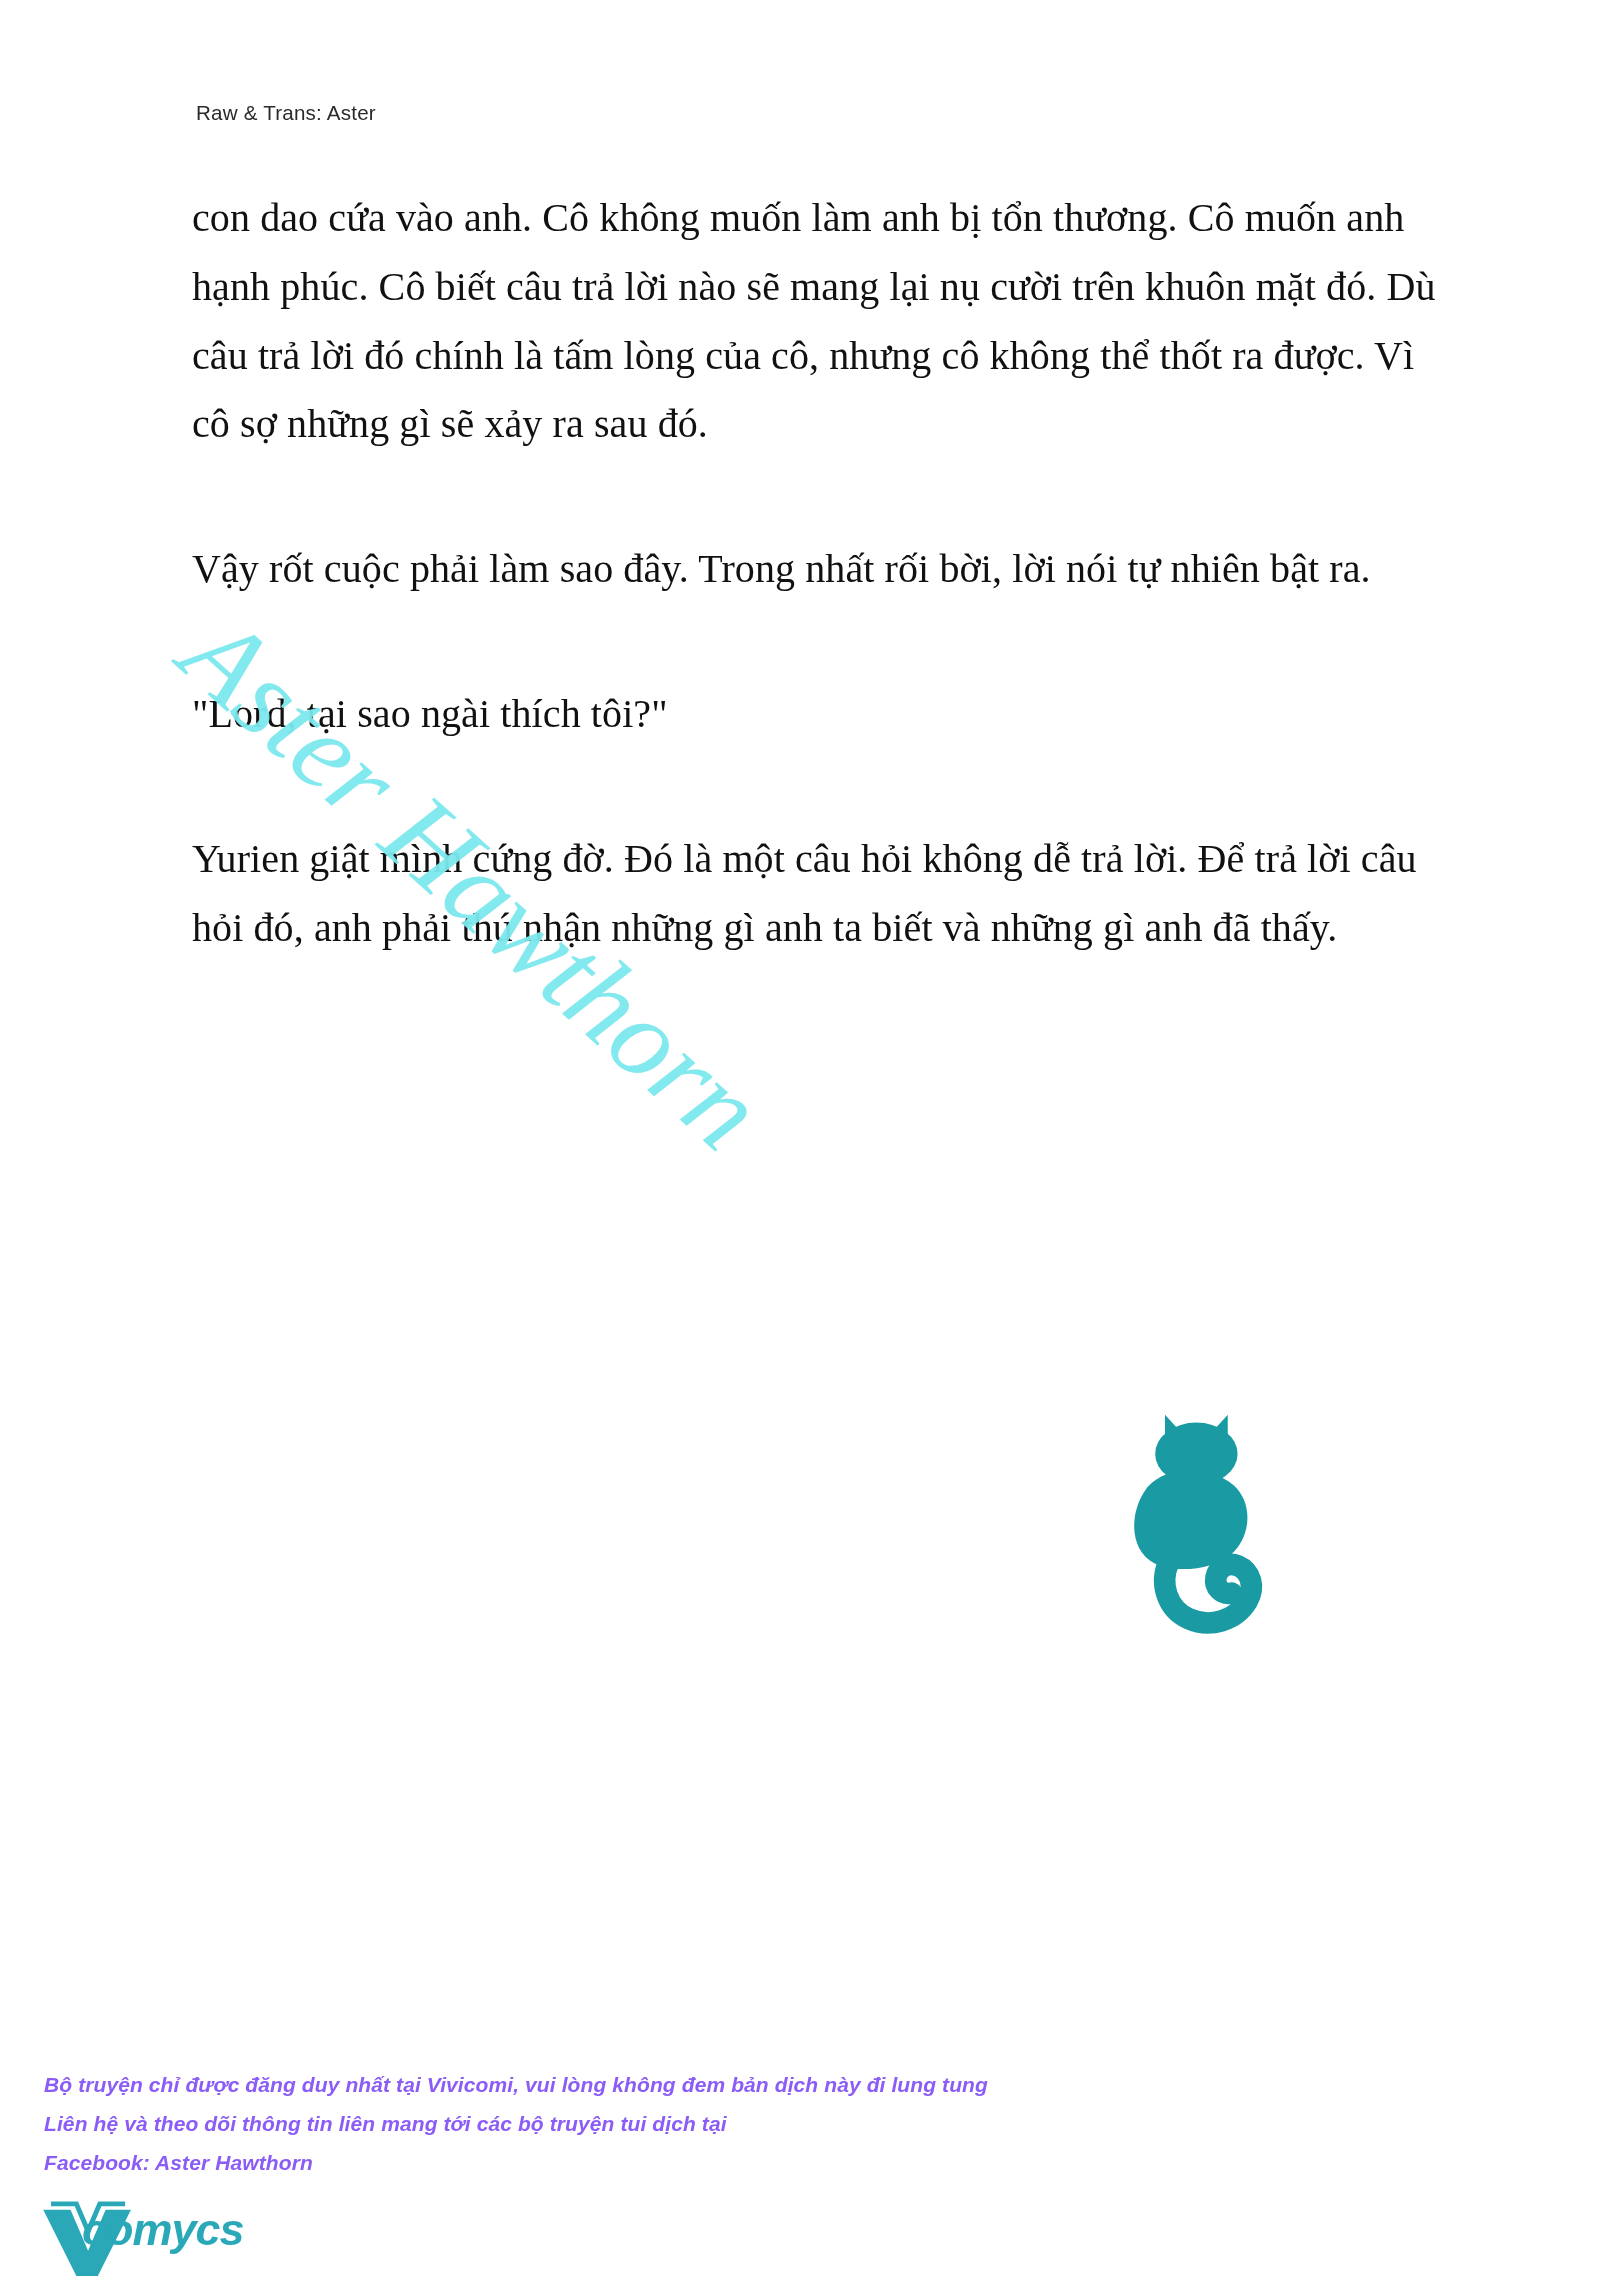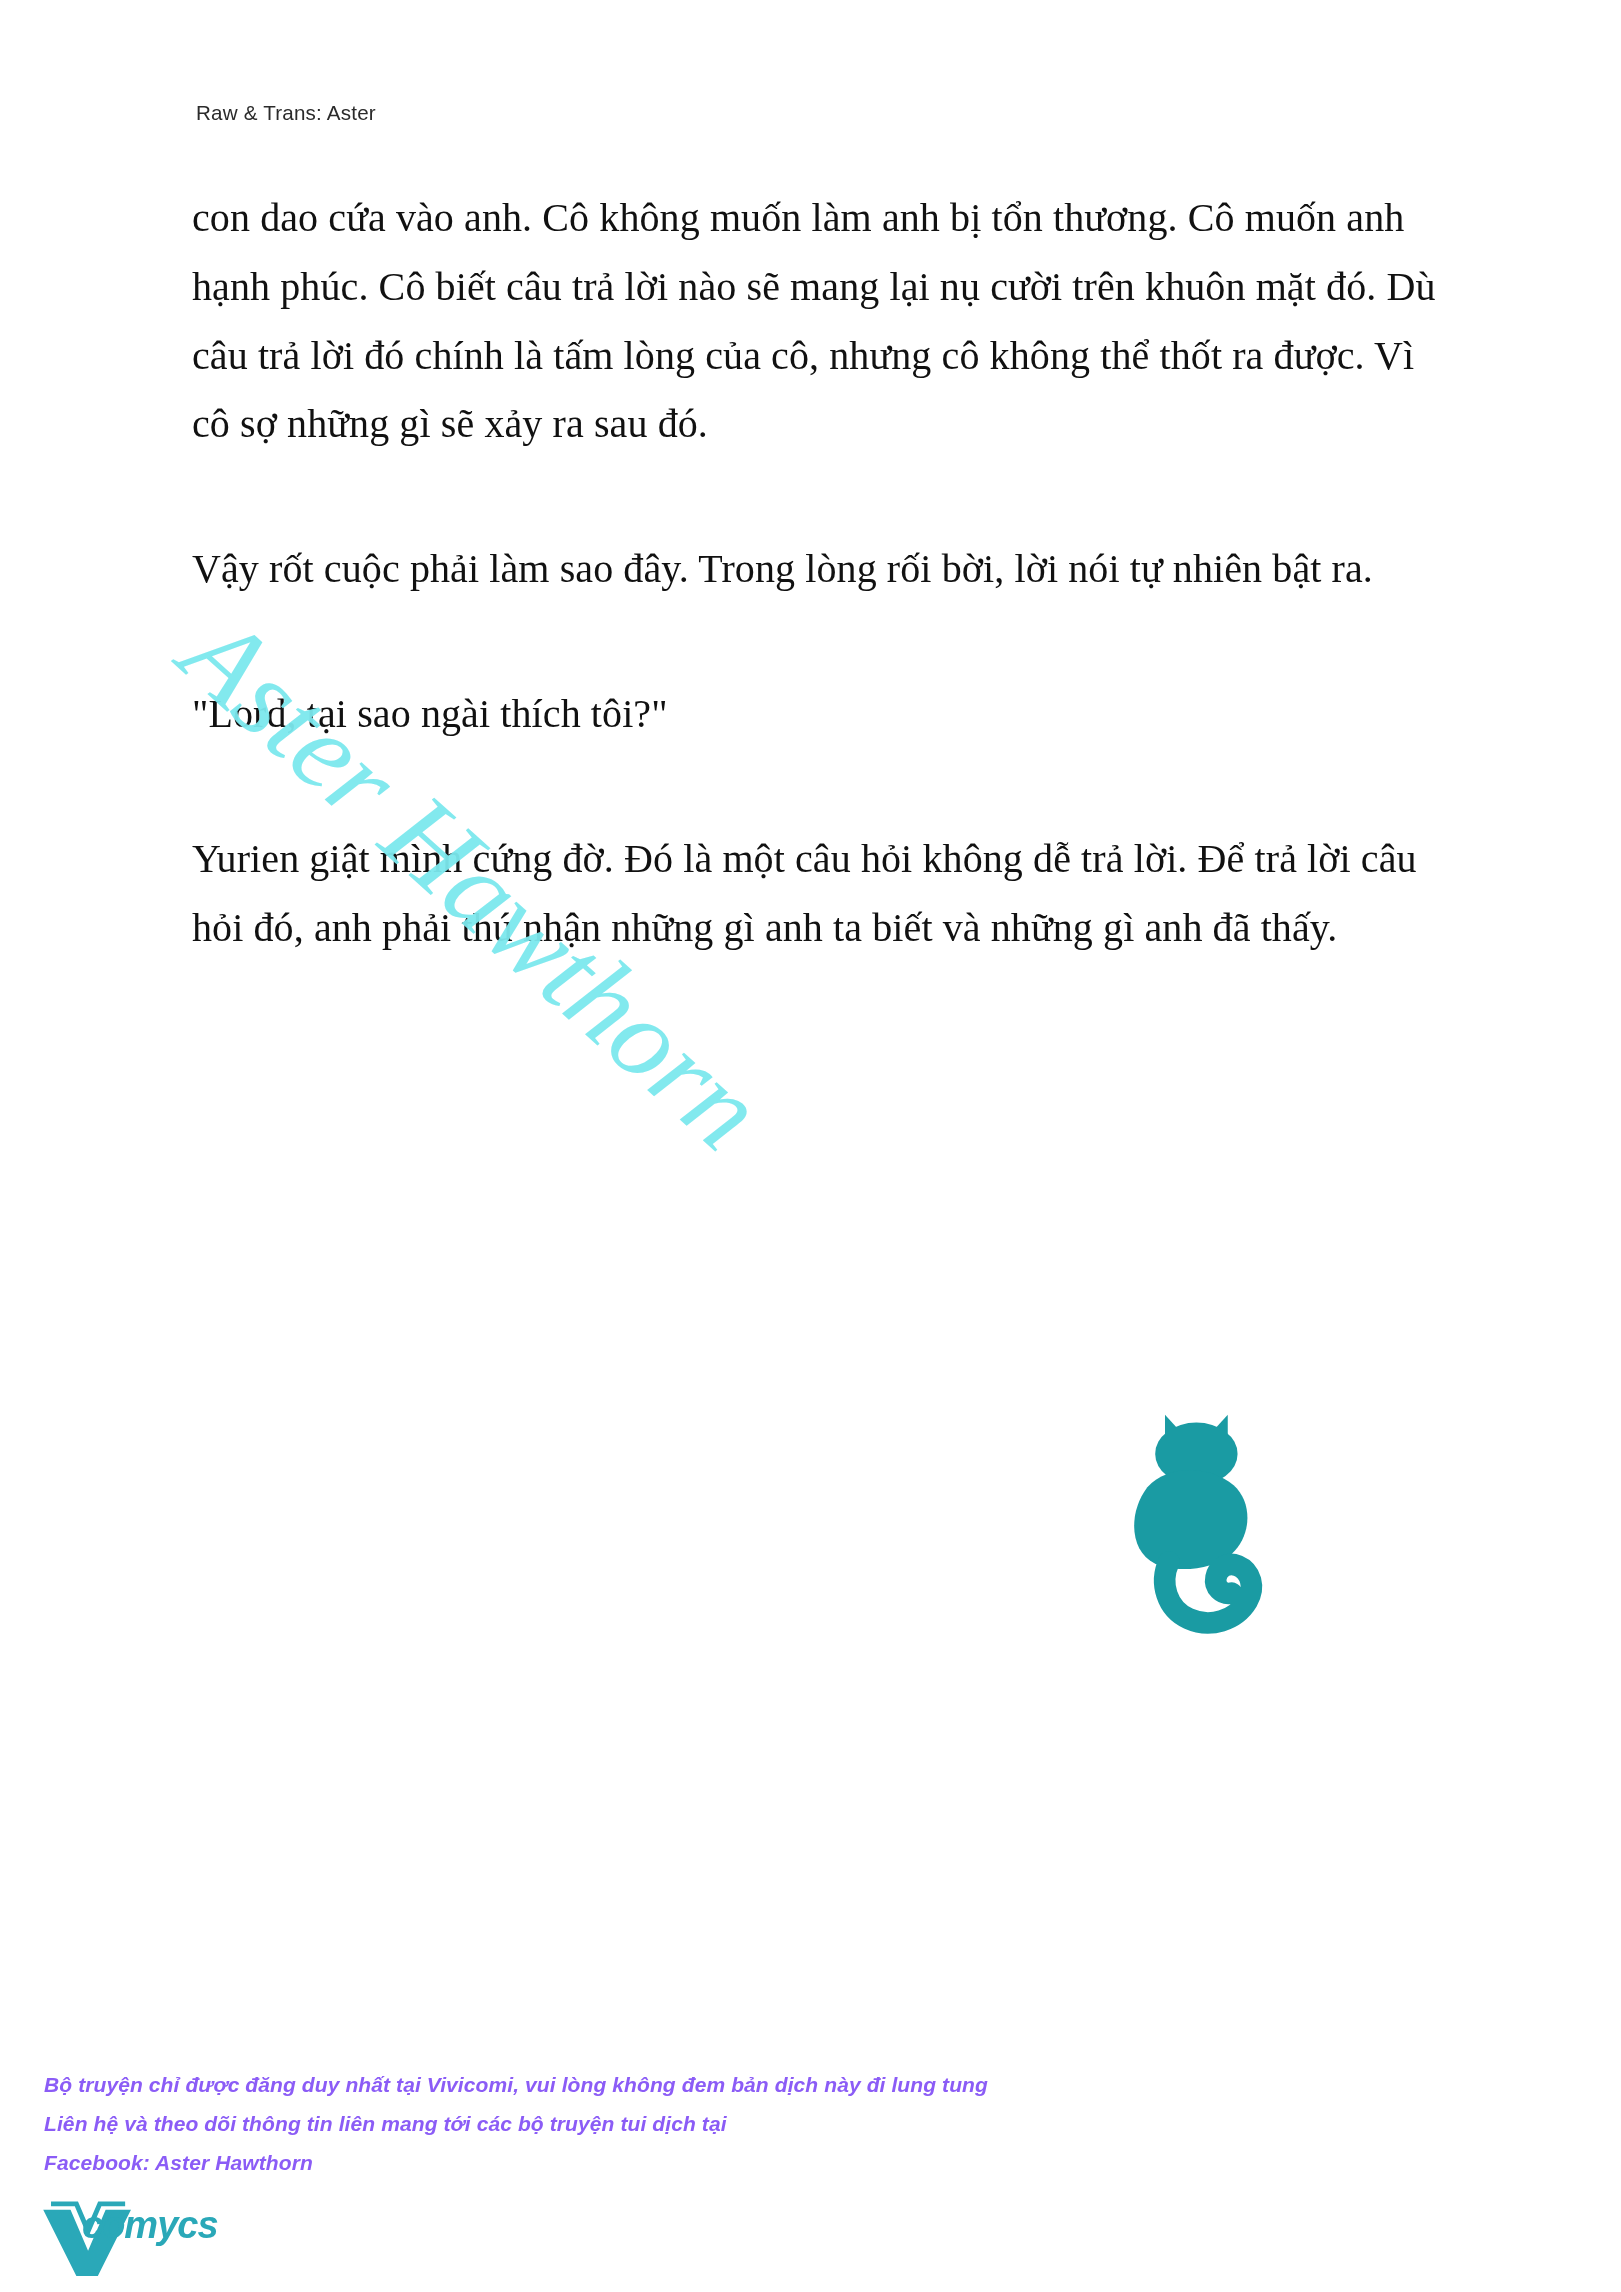--- a/index.html
+++ b/index.html
@@ -105,37 +105,37 @@
     width: 225px;
     height: 78px;
   }
   .logo-text {
     position: absolute;
     left: 82px;
     top: 2204px;
     font-family: "Liberation Sans", sans-serif;
     font-weight: bold;
     font-style: italic;
-    font-size: 38px;
+    font-size: 45px;
     color: #2aa8b8;
     letter-spacing: -1px;
     text-align: center;
   }
 </style>
 </head>
 <body>
 
 <div class="page">
 
   <div class="header">Raw &amp; Trans: Aster</div>
 
   <div class="content">
     <p class="para">con dao cứa vào anh. Cô không muốn làm anh bị tổn thương. Cô muốn anh hạnh phúc. Cô biết câu trả lời nào sẽ mang lại nụ cười trên khuôn mặt đó. Dù câu trả lời đó chính là tấm lòng của cô, nhưng cô không thể thốt ra được. Vì cô sợ những gì sẽ xảy ra sau đó.</p>
     <div class="gap-1"></div>
-    <p class="para">Vậy rốt cuộc phải làm sao đây. Trong lòng rối bời, lời nói tự nhiên bật ra.</p>
+    <p class="para">Vậy rốt cuộc phải làm sao đây. Trong nhất rối bời, lời nói tự nhiên bật ra.</p>
     <div class="gap-2"></div>
     <p class="para">"Lord, tại sao ngài thích tôi?"</p>
     <div class="gap-3"></div>
     <p class="para">Yurien giật mình cứng đờ. Đó là một câu hỏi không dễ trả lời. Để trả lời câu hỏi đó, anh phải thú nhận những gì anh ta biết và những gì anh đã thấy.</p>
     <div class="gap-4"></div>
   </div>
 
   <div class="watermark">Aster Hawthorn</div>
 
   <div class="cat-mark">

